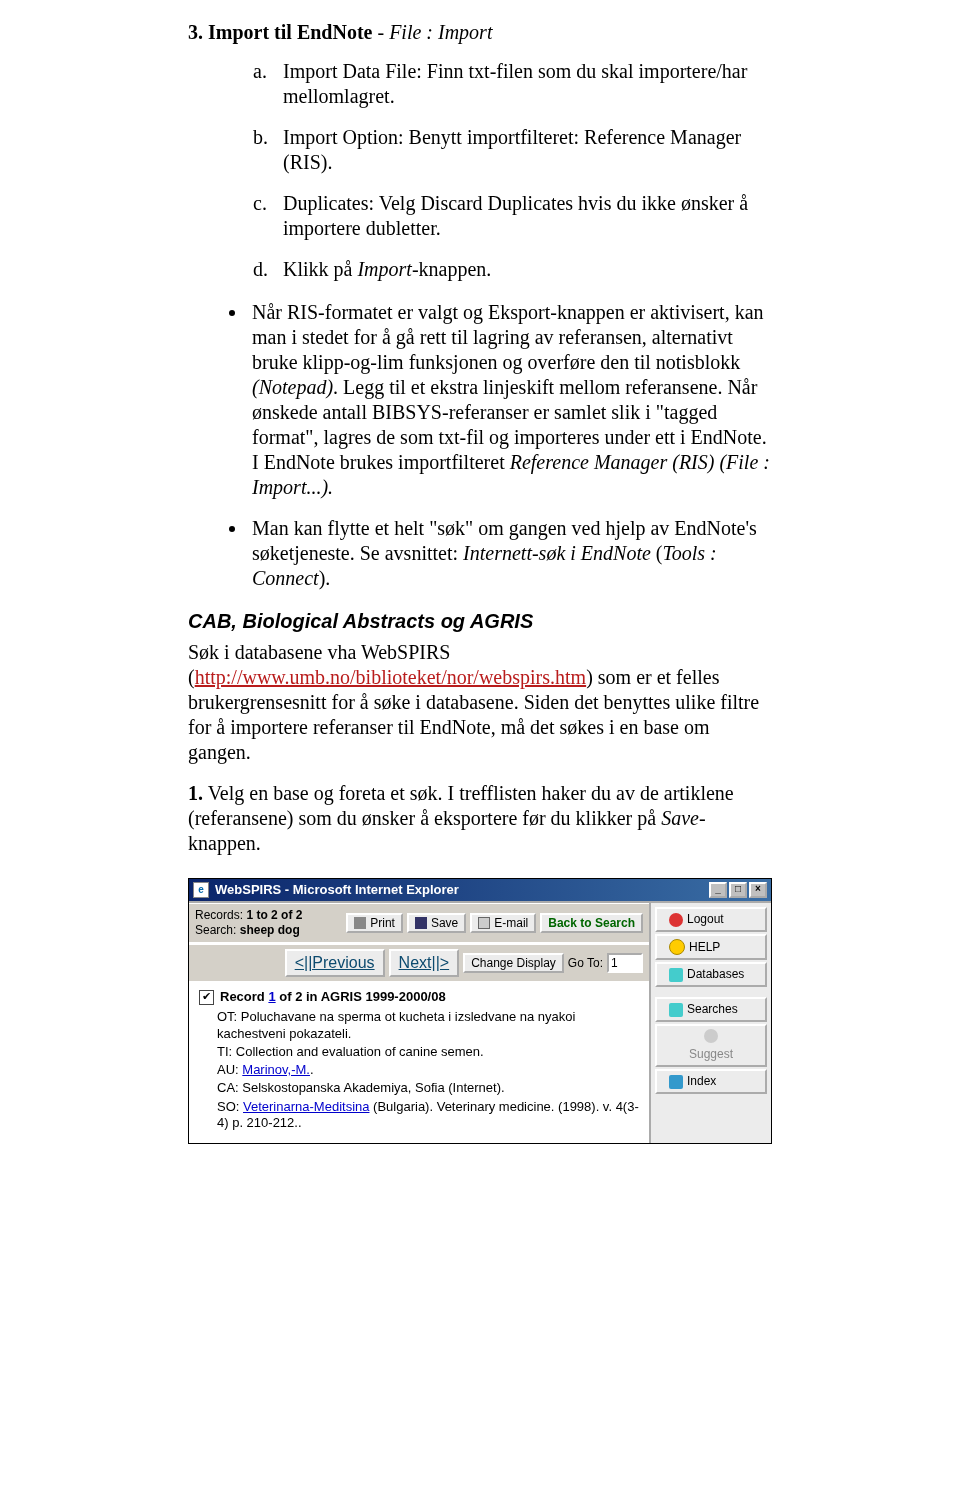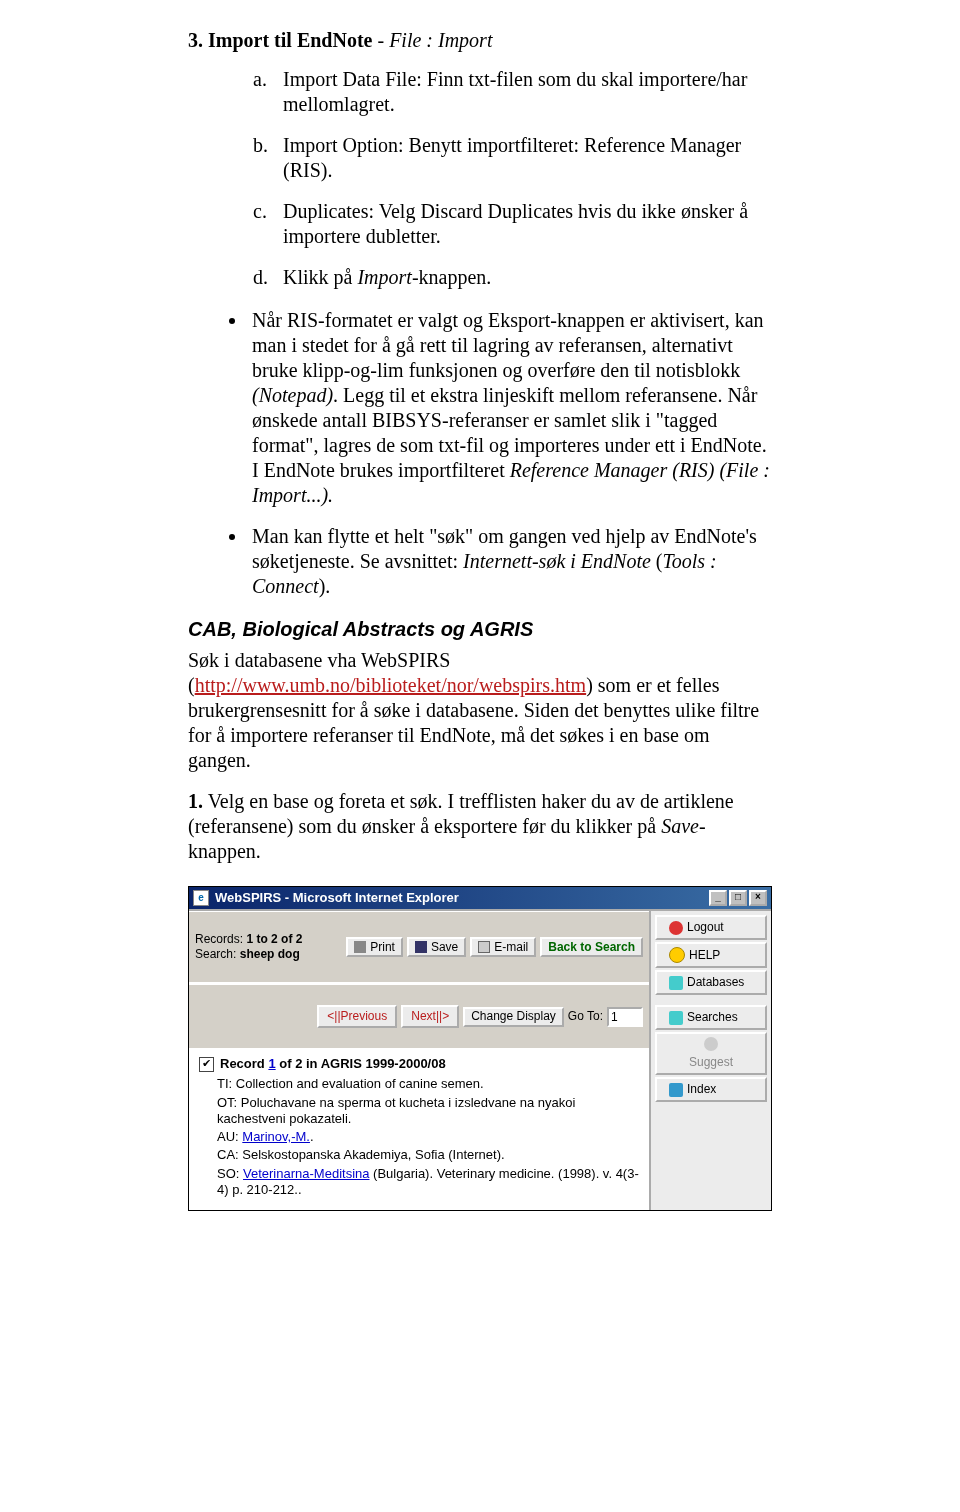--- a/index.html
+++ b/index.html
@@ -4,21 +4,21 @@
 <style>
   body {
     margin: 0;
     padding: 0;
     background: #fff;
     font-family: "Times New Roman", Times, serif;
     color: #000;
   }
   .page {
     width: 784px;
-    margin: 8px auto;
+    margin: 0 auto;
     padding: 20px 100px 40px 100px;
     box-sizing: border-box;
     font-size: 20px;
     line-height: 1.25;
   }
   .bold { font-weight: bold; }
   .italic { font-style: italic; }
   .heading-line {
     margin-bottom: 14px;
   }
@@ -117,21 +117,21 @@
     width: 112px;
     background: #ececec;
     border-left: 2px inset #fff;
     padding: 4px;
     display:flex; flex-direction:column; gap:2px;
   }
   .toolbar-row {
     background: #d4d0c8;
     border-top: 1px solid #fff;
     border-bottom: 2px inset #fff;
-    padding: 20px 6px;
+    padding: 4px 6px;
     display: flex;
     align-items: center;
     gap: 4px;
   }
   .toolbar-info {
     flex: 1;
     font-size: 12px;
   }
   .tool-btn {
     background: #ececec;
@@ -144,22 +144,23 @@
     color:#000;
     height: 20px;
     box-sizing: border-box;
   }
   .tool-btn.green { color: #006600; font-weight:bold;}
   .tool-btn .ico { width:12px; height:12px; display:inline-block; }
   .nav-btn {
     background: #ececec;
     border: 2px outset #fff;
     padding: 2px 8px;
-    font-size: 12px;
-    color:#b91c1c;
+    font-size: 16px;
+    color:#0c4a6e;
+    text-decoration:underline;
   }
   .go-input {
     width: 28px; height: 16px;
     border: 2px inset #fff;
     background:#fff;
     font-size:12px;
     padding: 0 2px;
   }
   .record-panel {
     padding: 6px 10px 10px 10px;
@@ -292,22 +293,22 @@
           <input class="go-input" value="1" style="">
         </div>
 
         <div class="record-panel">
           <div class="rec-head">
             <span class="checkbox">✔</span>
             <span>
               <b><span>Record </span><span class="link-txt">1</span><span> of 2 in AGRIS 1999-2000/08</span></b>
             </span>
           </div>
+          <div class="rec-line">OT: Poluchavane na sperma ot kucheta i izsledvane na nyakoi kachestveni pokazateli.</div>
           <div class="rec-line">TI: Collection and evaluation of canine semen.</div>
-          <div class="rec-line">OT: Poluchavane na sperma ot kucheta i izsledvane na nyakoi kachestveni pokazateli.</div>
           <div class="rec-line">
             <span>AU: </span><span class="link-txt">Marinov,-M.</span><span>.</span>
           </div>
           <div class="rec-line">CA: Selskostopanska Akademiya, Sofia (Internet).</div>
           <div class="rec-line">
             <span>SO: </span><span class="link-txt">Veterinarna-Meditsina</span><span> (Bulgaria). Veterinary medicine. (1998). v. 4(3-4) p. 210-212..</span>
           </div>
         </div>
 
       </div>

